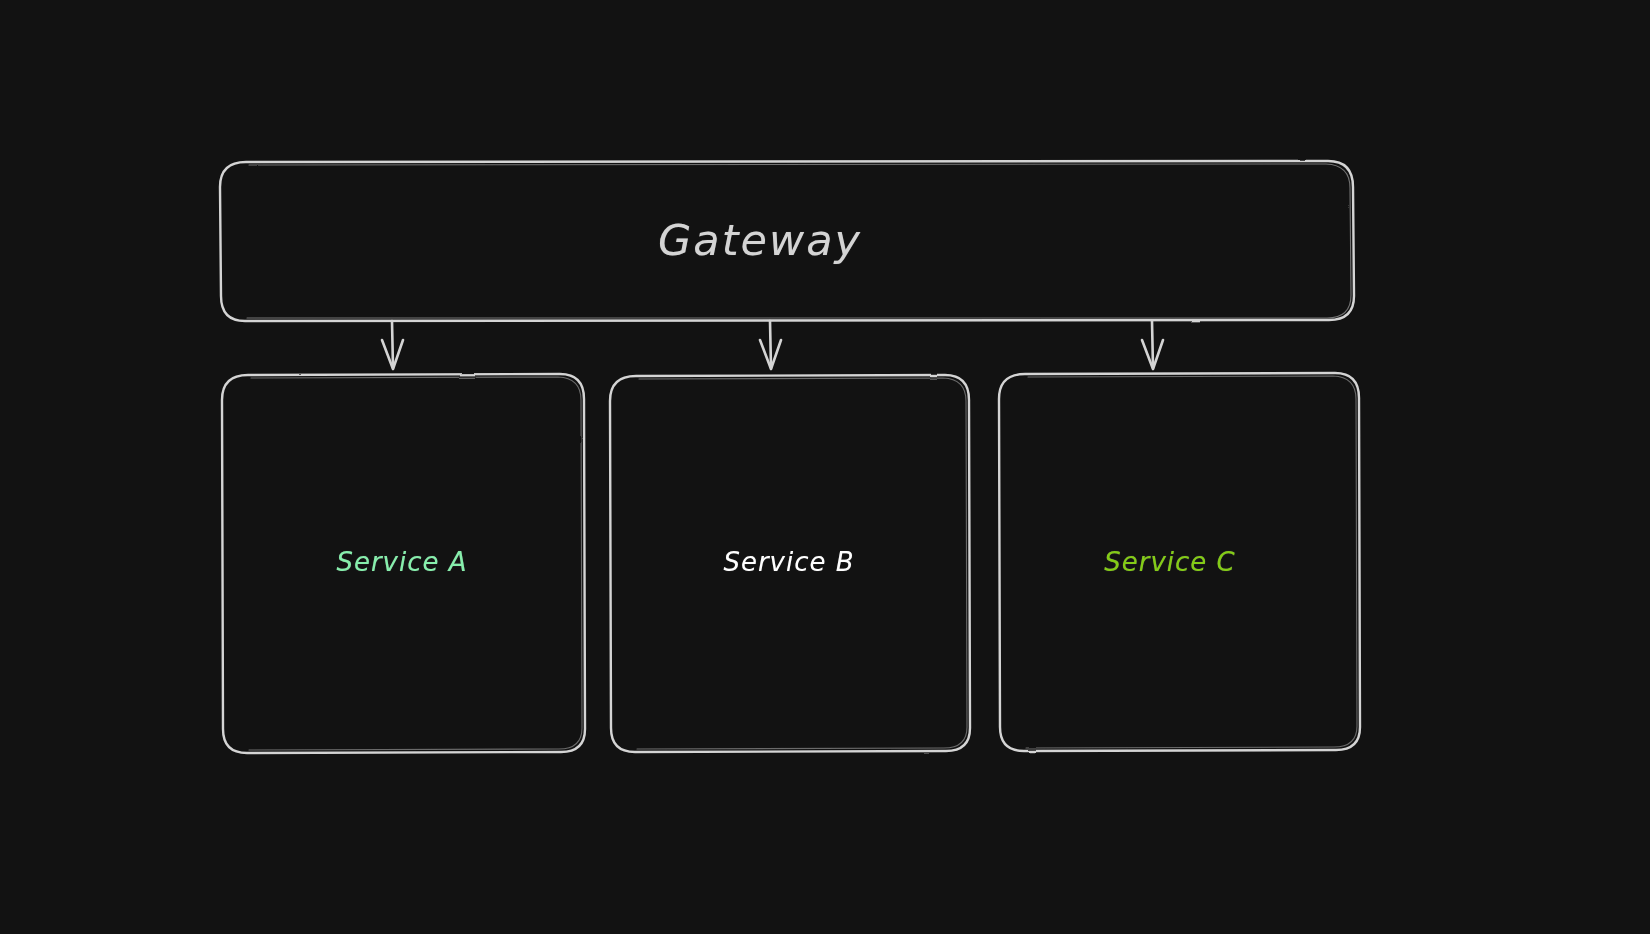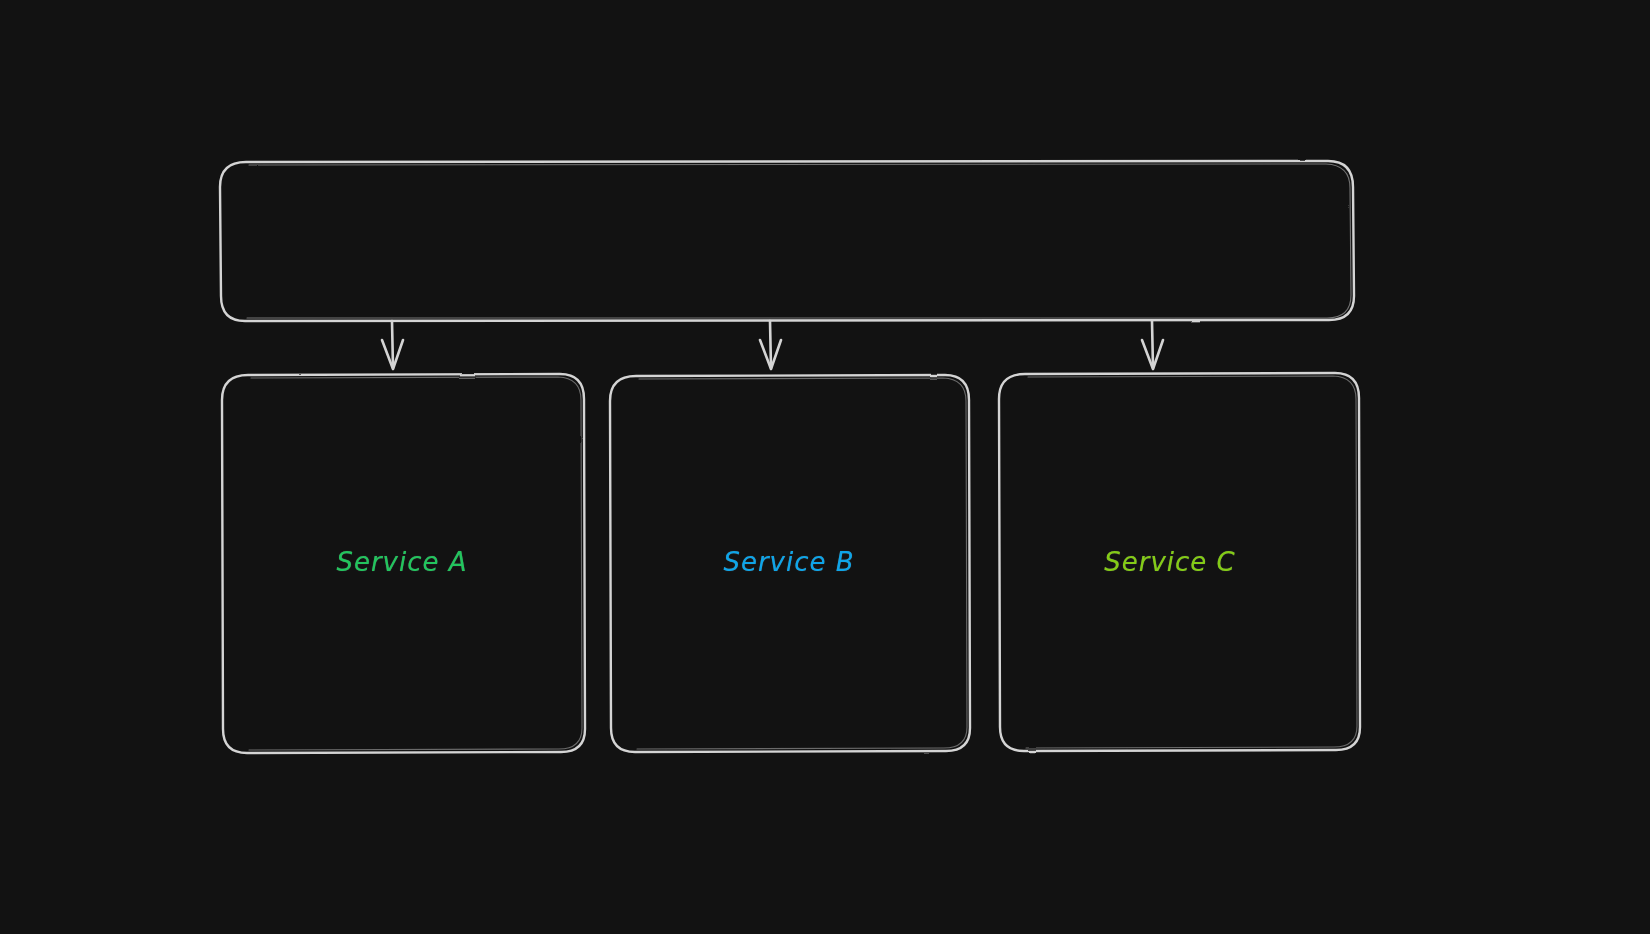--- a/index.html
+++ b/index.html
@@ -132,20 +132,21 @@
       <path d="M 760 340 L 771 369 L 781 340" fill="none" stroke="#d4d4d4" stroke-width="2.6" stroke-linecap="round" stroke-linejoin="round"></path>
     </g>
 
     <g filter="url(#roughen)">
       <path d="M 1152 321 L 1153 368" fill="none" stroke="#d4d4d4" stroke-width="2.6" stroke-linecap="round"></path>
       <path d="M 1142 340 L 1153 369 L 1163 340" fill="none" stroke="#d4d4d4" stroke-width="2.6" stroke-linecap="round" stroke-linejoin="round"></path>
     </g>
 
   </svg>
 
+  <div class="node-label label-gateway" id="lbl-gateway" style="left: 760px; top: 240px; color: rgb(212, 212, 212);">Gateway</div>
 
-  <div class="node-label label-service" id="lbl-service-a" style="left: 402px; top: 562px; color: #22c55e;">Service A</div>
+  <div class="node-label label-service" id="lbl-service-a" style="left: 402px; top: 562px; color: #86efac;">Service A</div>
 
-  <div class="node-label label-service" id="lbl-service-b" style="left: 789px; top: 562px; color: #0ea5e9;">Service B</div>
+  <div class="node-label label-service" id="lbl-service-b" style="left: 789px; top: 562px; color: #ffffff;">Service B</div>
 
   <div class="node-label label-service" id="lbl-service-c" style="left: 1170px; top: 562px; color: #84cc16;">Service C</div>
 
 </div>
 
 </body></html>

